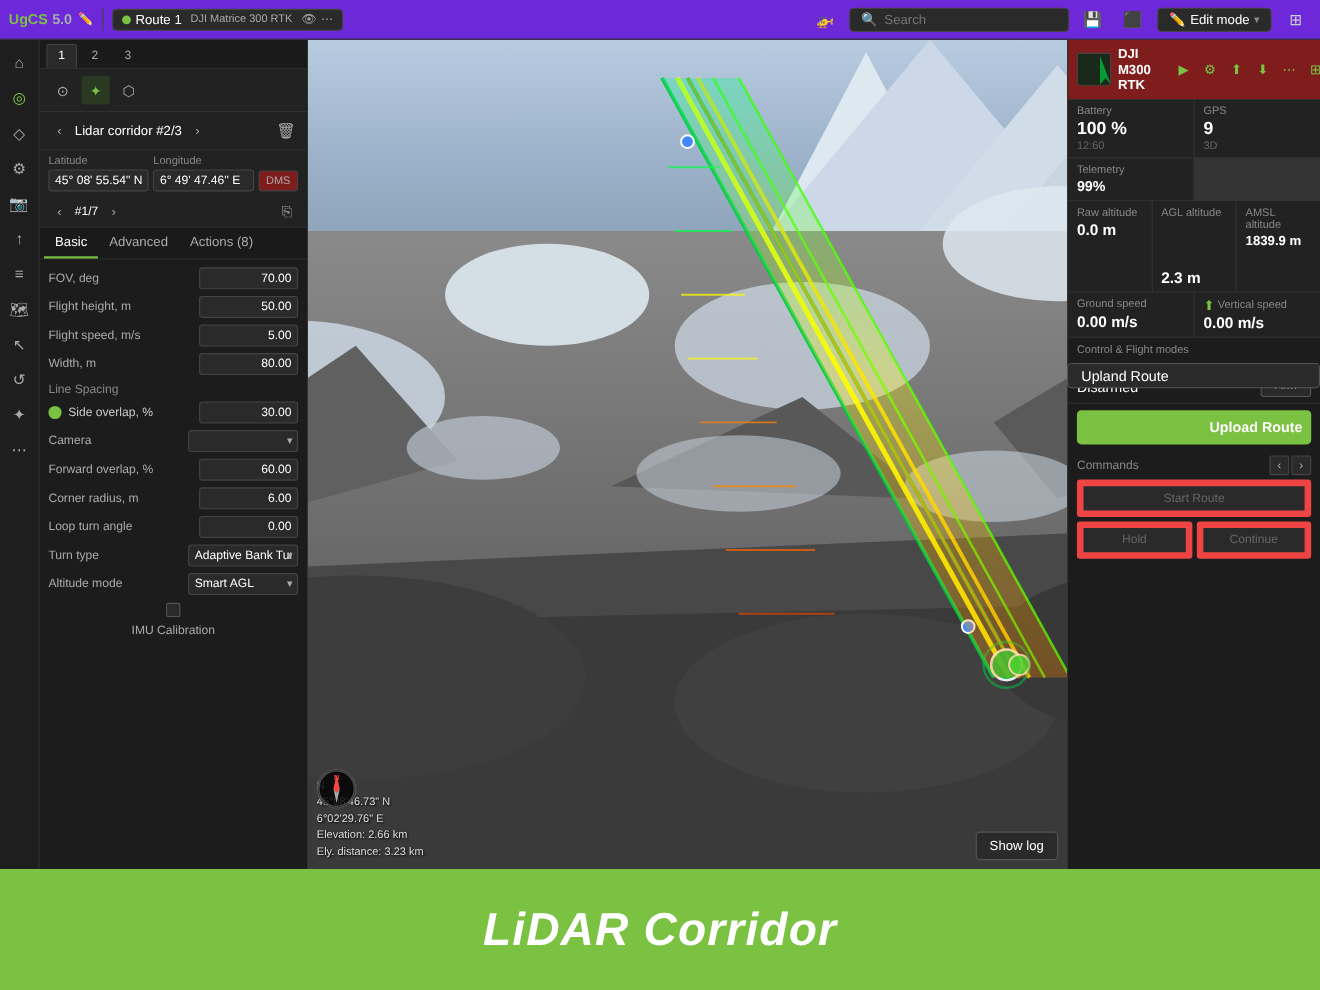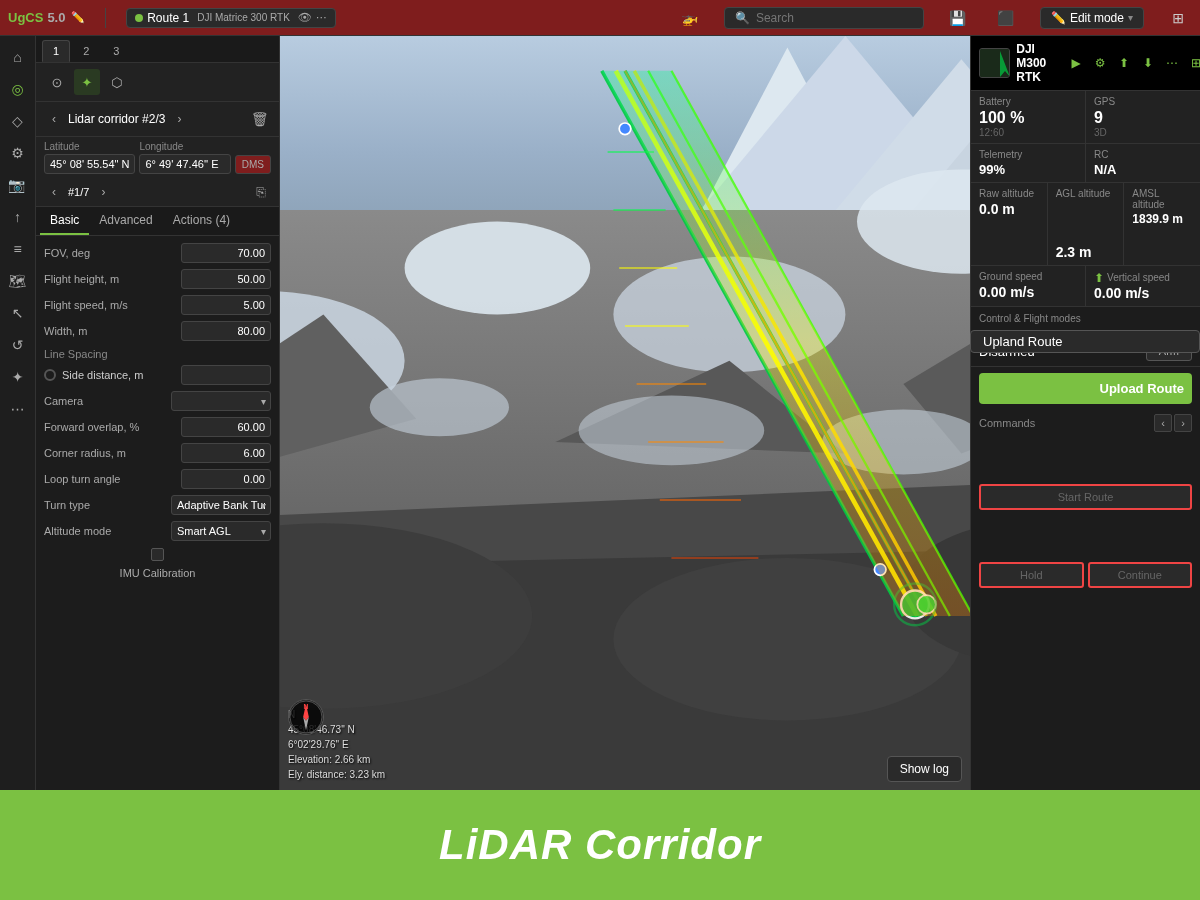--- a/index.html
+++ b/index.html
@@ -1,26 +1,26 @@
 <!DOCTYPE html>
 <html><head>
   <meta charset="utf-8">
   <style>
     * { margin: 0; padding: 0; box-sizing: border-box; }
     body { width: 1200px; height: 900px; overflow: hidden; font-family: -apple-system, BlinkMacSystemFont, 'Segoe UI', sans-serif; background: #1a1a1a; }
 
     
     #topbar {
       height: 36px;
-      background: #7f1d1d;
+      background: #6d28d9;
       border-bottom: 1px solid #333;
       display: flex;
       align-items: center;
       padding: 0 8px;
-      gap: 20px;
+      gap: 8px;
       z-index: 100;
       position: relative;
     }
     .topbar-logo {
       color: #fff;
       font-size: 13px;
       font-weight: 600;
       display: flex;
       align-items: center;
       gap: 4px;
@@ -474,21 +474,21 @@
       flex-direction: column;
       overflow: hidden;
     }
 
     
     .drone-header {
       display: flex;
       align-items: center;
       justify-content: space-between;
       padding: 6px 8px;
-      background: #000000;
+      background: #7f1d1d;
       border-bottom: 1px solid #333;
     }
     .drone-info {
       display: flex;
       align-items: center;
       gap: 6px;
     }
     .drone-name {
       color: #fff;
       font-size: 12px;
@@ -664,25 +664,24 @@
     .cmd-buttons {
       display: grid;
       grid-template-columns: 1fr 1fr;
       gap: 4px;
     }
     .cmd-btn {
       padding: 5px;
       text-align: center;
       font-size: 11px;
       background: #2a2a2a;
-      border: 2px solid #ef4444;
+      border: 6px solid #ef4444;
       border-radius: 3px;
       color: #666;
       cursor: pointer;
-      margin-top: 48px;
     }
     .cmd-btn.full { grid-column: 1/-1; }
 
     
     .upland-popup {
       position: absolute;
       top: 294px;
       right: 0;
       width: 230px;
       background: #2a2a2a;
@@ -826,21 +825,21 @@
     <div class="wp-nav">
       <div class="wp-nav-arrow">‹</div>
       <span class="wp-label">#1/7</span>
       <div class="wp-nav-arrow">›</div>
       <div class="wp-copy">⎘</div>
     </div>
 
     <div class="sub-tabs">
       <div class="sub-tab active">Basic</div>
       <div class="sub-tab">Advanced</div>
-      <div class="sub-tab">Actions (4)</div>
+      <div class="sub-tab">Actions (8)</div>
     </div>
 
     <div class="form-fields">
       <div class="field-row">
         <span class="field-label">FOV, deg</span>
         <input class="field-input" type="text" value="70.00" style="">
       </div>
       <div class="field-row">
         <span class="field-label">Flight height, m</span>
         <input class="field-input" type="text" value="50.00" style="">
@@ -850,23 +849,23 @@
         <input class="field-input" type="text" value="5.00" style="">
       </div>
       <div class="field-row">
         <span class="field-label">Width, m</span>
         <input class="field-input" type="text" value="80.00" style="">
       </div>
 
       <div class="section-label">Line Spacing</div>
 
       <div class="radio-row">
-        <div class="radio-empty"></div>
-        <span class="radio-label">Side distance, m</span>
-        <input class="radio-input" type="text" style="color: rgb(102, 102, 102);" value="">
+        <div class="radio-circle"></div>
+        <span class="radio-label">Side overlap, %</span>
+        <input class="radio-input" type="text" value="30.00" style="">
       </div>
 
       <div class="dropdown-row">
         <span class="dropdown-label">Camera</span>
         <div class="dropdown-wrapper">
           <select class="dropdown-full">
             <option value=""></option>
           </select>
         </div>
       </div>
@@ -1047,24 +1046,20 @@
       </div>
       <div class="stat-cell">
         <div class="stat-name">GPS</div>
         <div class="stat-value">9</div>
         <div class="stat-sub">3D</div>
       </div>
       <div class="stat-cell">
         <div class="stat-name">Telemetry</div>
         <div class="stat-value" style="font-size:13px;">99%</div>
       </div>
-      <div class="stat-cell">
-        <div class="stat-name">RC</div>
-        <div class="stat-value" style="font-size:13px;">N/A</div>
-      </div>
     </div>
 
     <div class="alt-stats">
       <div class="stat-cell">
         <div class="stat-name">Raw altitude</div>
         <div class="stat-value" style="font-size:14px;">0.0 m</div>
       </div>
       <div class="stat-cell">
         <div class="stat-name">AGL altitude</div>
         <div class="stat-value" style="font-size:14px;margin-top:45px;">2.3 m</div>

